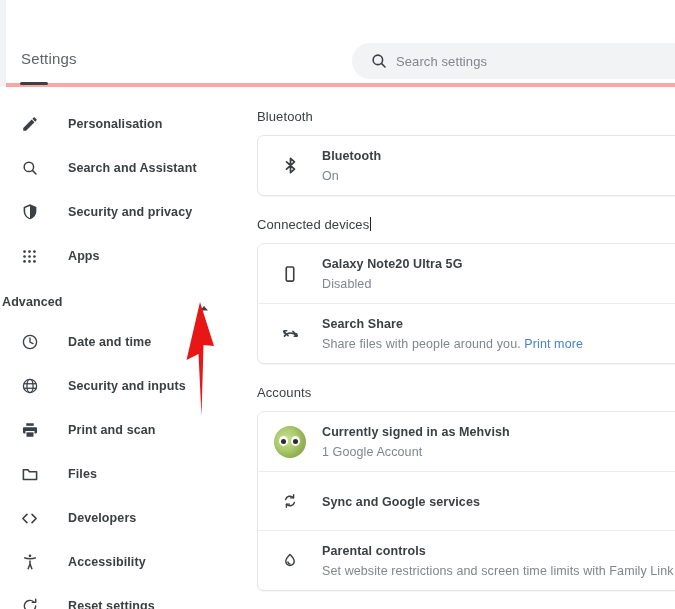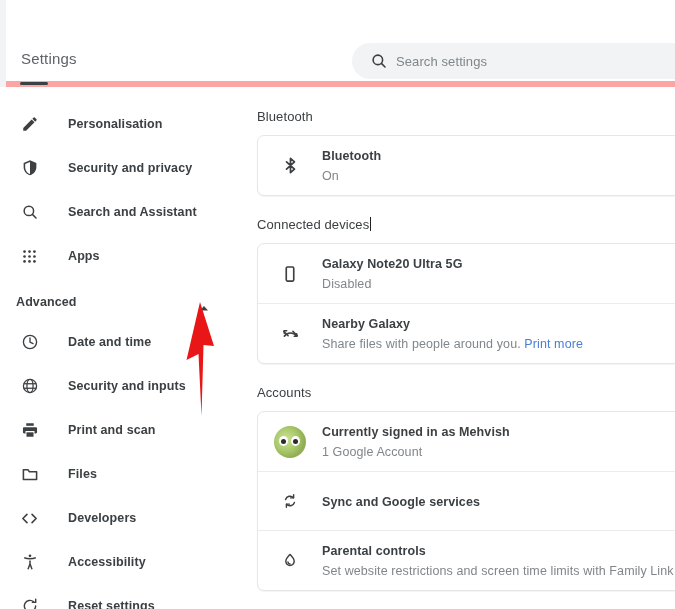--- a/index.html
+++ b/index.html
@@ -8,21 +8,21 @@
     font-family: "Liberation Sans", sans-serif;
     background: #ffffff;
     overflow: hidden;
   }
   #app { position: relative; width: 675px; height: 609px; background: #fff; }
 
   
   .topbar {
     position: absolute; left: 0; top: 0; width: 675px; height: 87px;
     background: #ffffff;
-    border-bottom: 6px solid #fca5a5;
+    border-bottom: 4px solid #fca5a5;
   }
   .window-edge-left {
     position: absolute; left: 0; top: 0; width: 6px; height: 87px;
     background: #f1f3f4;
   }
   .title {
     position: absolute; left: 21px; top: 50px;
     font-size: 15px; color: #5f6368; letter-spacing: .2px;
   }
   .tab-underline {
@@ -55,21 +55,21 @@
   .nav-icon {
     width: 19px; height: 19px; flex: 0 0 19px; color: #3c4043;
     display: flex; align-items: center; justify-content: center;
   }
   .nav-label {
     margin-left: 29px; font-size: 12.5px; color: #3c4043;
     font-weight: 600; letter-spacing: .1px; white-space: nowrap;
   }
   .nav-section {
     position: relative; display: flex; align-items: center;
-    height: 36px; padding-left: 16px; margin-top: 6px; cursor: pointer;
+    height: 36px; padding-left: 2px; margin-top: 6px; cursor: pointer;
   }
   .nav-section .sec-label {
     font-size: 12.5px; color: #3c4043; font-weight: 600; letter-spacing: .1px;
   }
   .collapse-chevron {
     position: absolute; left: 198px; top: 14px;
     width: 12px; height: 8px; color: #3c4043;
   }
 
   
@@ -163,35 +163,35 @@
       <span class="nav-icon">
         <svg viewBox="0 0 24 24" width="18" height="18" fill="currentColor">
           <path d="M3 17.2V21h3.8L18 9.8 14.2 6 3 17.2zM20.7 7.1a1 1 0 0 0 0-1.4l-2.4-2.4a1 1 0 0 0-1.4 0l-1.8 1.8L18.9 8.9l1.8-1.8z"></path>
         </svg>
       </span>
       <span class="nav-label">Personalisation</span>
     </div>
 
     <div class="nav-item">
       <span class="nav-icon">
-        <svg viewBox="0 0 24 24" width="18" height="18" fill="currentColor">
-          <path d="M12 1.8 3.5 5.4v5.4c0 5.1 3.6 9.8 8.5 11 4.9-1.2 8.5-5.9 8.5-11V5.4L12 1.8zm0 2.1v16.1c-3.6-1.1-6.4-4.8-6.4-9.1V6.8L12 3.9z"></path>
-        </svg>
-      </span>
-      <span class="nav-label">Security and privacy</span>
-    </div>
-
-    <div class="nav-item">
-      <span class="nav-icon">
         <svg viewBox="0 0 24 24" width="18" height="18" fill="none" stroke="currentColor" stroke-width="2" stroke-linecap="round">
           <circle cx="10.5" cy="10.5" r="6.3"></circle>
           <line x1="15.2" y1="15.2" x2="20" y2="20"></line>
         </svg>
       </span>
       <span class="nav-label">Search and Assistant</span>
+    </div>
+
+    <div class="nav-item">
+      <span class="nav-icon">
+        <svg viewBox="0 0 24 24" width="18" height="18" fill="currentColor">
+          <path d="M12 1.8 3.5 5.4v5.4c0 5.1 3.6 9.8 8.5 11 4.9-1.2 8.5-5.9 8.5-11V5.4L12 1.8zm0 2.1v16.1c-3.6-1.1-6.4-4.8-6.4-9.1V6.8L12 3.9z"></path>
+        </svg>
+      </span>
+      <span class="nav-label">Security and privacy</span>
     </div>
 
     <div class="nav-item">
       <span class="nav-icon">
         <svg viewBox="0 0 24 24" width="17" height="17" fill="currentColor">
           <circle cx="5" cy="5" r="1.9"></circle>
             <circle cx="12" cy="5" r="1.9"></circle>
             <circle cx="19" cy="5" r="1.9"></circle>
           <circle cx="5" cy="12" r="1.9"></circle>
             <circle cx="12" cy="12" r="1.9"></circle>
@@ -322,21 +322,21 @@
         <span class="row-icon">
           <svg viewBox="0 0 24 24" width="19" height="19" fill="none" stroke="currentColor" stroke-width="2" stroke-linecap="round" stroke-linejoin="round">
             <path d="M3.4 9.2 9 14.8"></path>
             <path d="M20.6 14.8 15 9.2"></path>
             <path d="M4.2 15.4c1.6-2.4 4-4 7.8-4s6.2 1.6 7.8 4"></path>
             <path d="M7.2 8.6h-3v3"></path>
             <path d="M16.8 15.4h3v-3"></path>
           </svg>
         </span>
         <span class="row-text">
-          <span class="row-title">Nearby Galaxy</span>
+          <span class="row-title">Search Share</span>
           <span class="row-sub" style="display:block"><span>Share files with people around you.</span>
             <span class="link">Print more</span></span>
         </span>
       </div>
     </div>
 
     
     <div class="sec-heading">Accounts</div>
     <div class="card">
       <div class="row">

